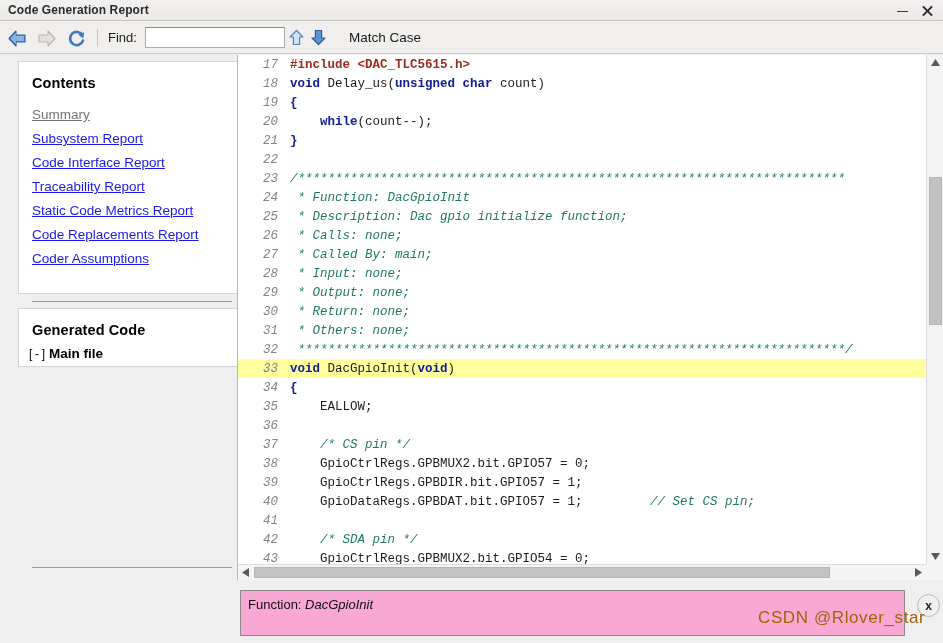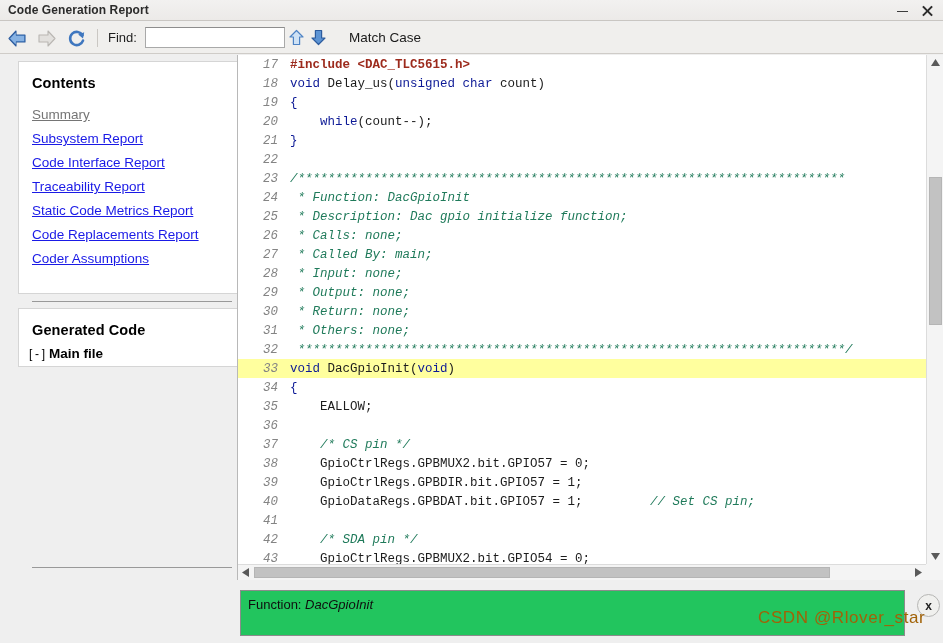--- a/index.html
+++ b/index.html
@@ -134,21 +134,21 @@
     white-space: pre;
   }
   .codeline.hl { background: #ffff9e; }
   .lnum {
     width: 46px; flex: 0 0 46px; text-align: right;
     color: #848484; font-style: italic;
     font-family: "Liberation Mono", monospace; font-size: 12.5px;
     padding-right: 6px;
   }
   .ltext { flex: 1 1 auto; padding-left: 6px; color: #1c1c1c; }
-  .k   { color: #0d1a96; font-weight: normal; }
+  .k   { color: #0d1a96; font-weight: bold; }
   .pp  { color: #9c2a1c; font-weight: bold; }
   .cm  { color: #1f7a5a; font-style: italic; }
   .pl  { color: #1c1c1c; }
 
   
   .vscroll {
     position: absolute; right: 0; top: 0; width: 17px; bottom: 16px;
     background: #f4f4f4; border-left: 1px solid #dcdcdc;
   }
   .vscroll .thumb {
@@ -167,21 +167,21 @@
   .sbarrow svg { position: absolute; left: 3px; top: 4px; }
   .corner {
     position: absolute; right: 0; bottom: 0; width: 17px; height: 16px;
     background: #f4f4f4;
   }
 
   
   #infobar {
     position: absolute; left: 240px; top: 590px;
     width: 665px; height: 46px;
-    background: #22c55e;
+    background: #f9a8d4;
     border: 1px solid #8b8b8b;
   }
   #infobar .l1, #infobar .l2 {
     font-size: 13px; color: #0f0f0f; padding-left: 7px; line-height: 21px;
   }
   #infobar .l1 { padding-top: 3px; }
   .it { font-style: italic; }
   #infobar a {
     color: #1a1ae6; text-decoration: underline; cursor: pointer;
   }

